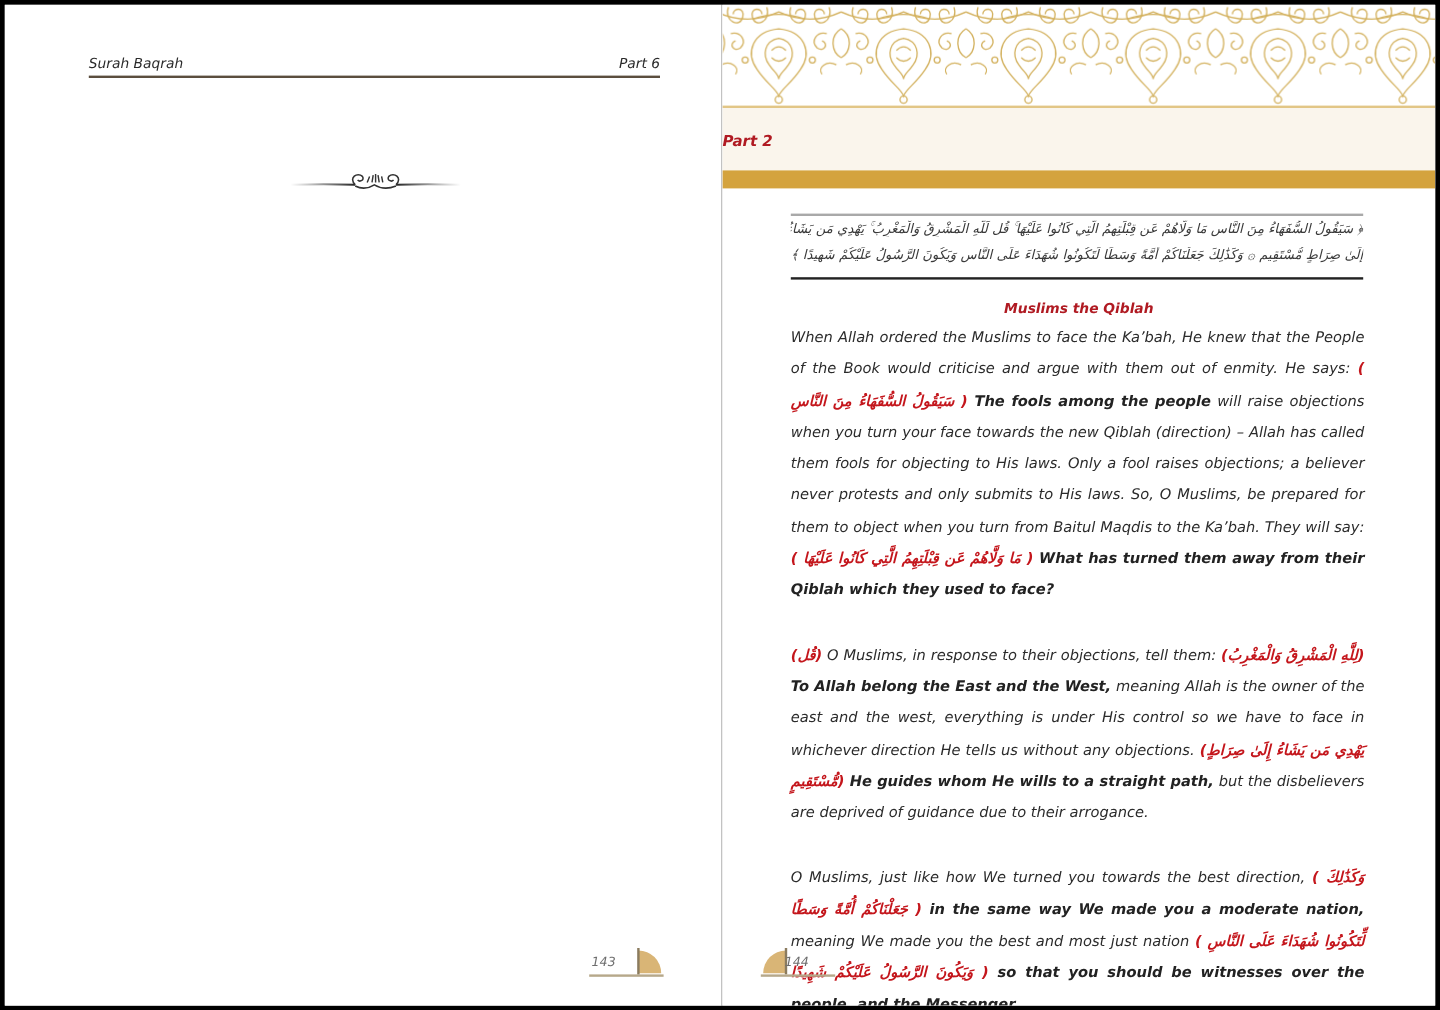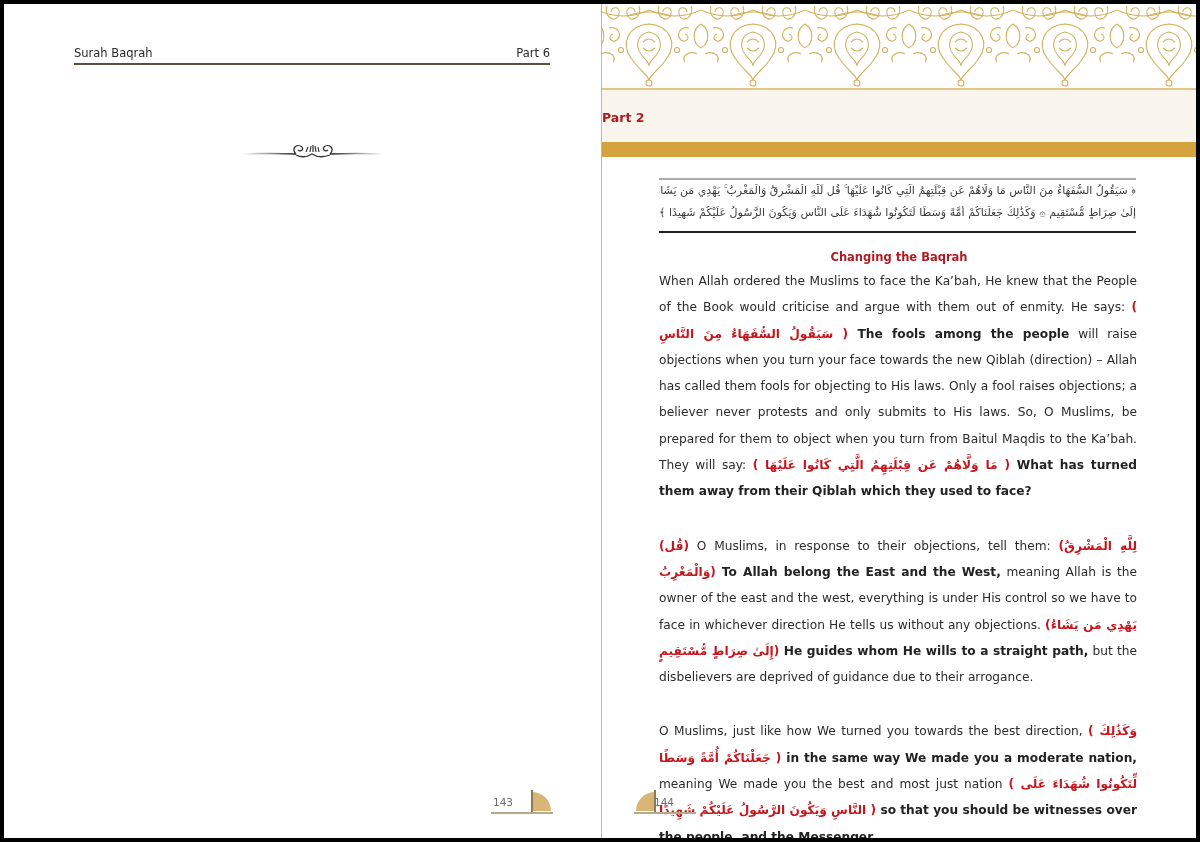--- a/index.html
+++ b/index.html
@@ -1,18 +1,18 @@
 <!DOCTYPE html>
 <html><head>
 <meta charset="utf-8">
 <style>
   html, body { margin:0; padding:0; }
   body { width:1200px; height:842px; background:#000; position:relative; overflow:hidden;
          font-family:"DejaVu Sans", sans-serif; }
-  .spread { position:absolute; left:4px; top:4px; width:1192px; height:834px; background:#e5e5e5; }
+  .spread { position:absolute; left:4px; top:4px; width:1192px; height:834px; background:#e5e5e5;font-style:italic; }
   .page { position:absolute; top:0; height:834px; background:#fff; overflow:hidden; }
   .page-left { left:0; width:597px; }
   .page-right { left:598px; width:594px; }
   .gutter { position:absolute; left:597px; top:0; width:1px; height:834px; background:#b9b9b9; }
 
   
   .run-head { position:absolute; left:70px; top:42px; width:476px; height:17px;
               border-bottom:2px solid #5b4e3e; font-size:11.5px; color:#2a2a2a; }
   .run-head .title { position:absolute; left:0; top:0; }
   .run-head .part { position:absolute; right:0; top:0; }
@@ -136,21 +136,21 @@
     <div class="chapter-title">Part 2</div>
     <div class="gold-bar"></div>
 
     <div class="verse-box">
       <div class="top-rule"></div>
       <div class="verse-line l1">﴿ سَيَقُولُ السُّفَهَاءُ مِنَ النَّاسِ مَا وَلَّاهُمْ عَن قِبْلَتِهِمُ الَّتِي كَانُوا عَلَيْهَا ۚ قُل لِّلَّهِ الْمَشْرِقُ وَالْمَغْرِبُ ۚ يَهْدِي مَن يَشَاءُ</div>
       <div class="verse-line l2">إِلَىٰ صِرَاطٍ مُّسْتَقِيمٍ ۞ وَكَذَٰلِكَ جَعَلْنَاكُمْ أُمَّةً وَسَطًا لِّتَكُونُوا شُهَدَاءَ عَلَى النَّاسِ وَيَكُونَ الرَّسُولُ عَلَيْكُمْ شَهِيدًا ﴾</div>
       <div class="bot-rule"></div>
     </div>
 
-    <div class="section-heading">Changing the Baqrah</div>
+    <div class="section-heading">Muslims the Qiblah</div>
 
     <div class="right-body body-text">
       <p class="para">
         <span>When Allah ordered the Muslims to face the Ka’bah, He knew that the People of the Book would criticise and argue with them out of enmity. He says: </span><span class="ar">( سَيَقُولُ السُّفَهَاءُ مِنَ النَّاسِ )</span><span class="b"> The fools among the people</span><span> will raise objections when you turn your face towards the new Qiblah (direction) – Allah has called them fools for objecting to His laws. Only a fool raises objections; a believer never protests and only submits to His laws. So, O Muslims, be prepared for them to object when you turn from Baitul Maqdis to the Ka’bah. They will say: </span><span class="ar">( مَا وَلَّاهُمْ عَن قِبْلَتِهِمُ الَّتِي كَانُوا عَلَيْهَا )</span><span class="b"> What has turned them away from their Qiblah which they used to face?</span>
       </p>
       <p class="para">
         <span class="ar">(قُل)</span><span> O Muslims, in response to their objections, tell them: </span><span class="ar">(لِلَّهِ الْمَشْرِقُ وَالْمَغْرِبُ)</span><span class="b"> To Allah belong the East and the West,</span><span> meaning Allah is the owner of the east and the west, everything is under His control so we have to face in whichever direction He tells us without any objections. </span><span class="ar">(يَهْدِي مَن يَشَاءُ إِلَىٰ صِرَاطٍ مُّسْتَقِيمٍ)</span><span class="b"> He guides whom He wills to a straight path,</span><span> but the disbelievers are deprived of guidance due to their arrogance.</span>
       </p>
       <p class="para">
         <span>O Muslims, just like how We turned you towards the best direction, </span><span class="ar">( وَكَذَٰلِكَ جَعَلْنَاكُمْ أُمَّةً وَسَطًا )</span><span class="b"> in the same way We made you a moderate nation,</span><span> meaning We made you the best and most just nation </span><span class="ar">( لِّتَكُونُوا شُهَدَاءَ عَلَى النَّاسِ وَيَكُونَ الرَّسُولُ عَلَيْكُمْ شَهِيدًا )</span><span class="b"> so that you should be witnesses over the people, and the Messenger</span>

